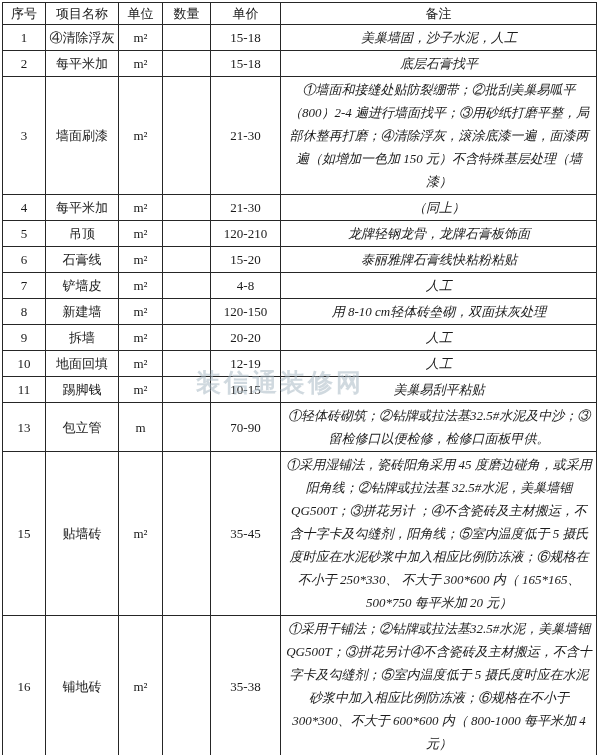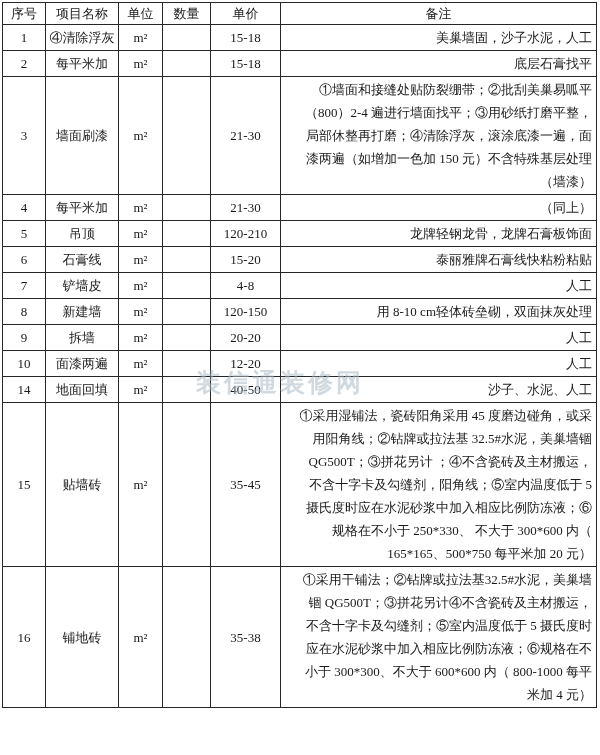--- a/index.html
+++ b/index.html
@@ -33,23 +33,24 @@
     text-align: center;
     vertical-align: middle;
     padding: 0;
     overflow: hidden;
     line-height: 21px;
   }
   .price-table th {
     height: 21px;
   }
   .price-table td.note {
-    text-align: right;
-    padding: 1px 4px 1px 17px;
+    text-align: center;
+    padding: 1px 4px 1px 5px;
     line-height: 23px;
+    font-style: italic;
   }
   .r23  { height: 22px; }
   .r46  { height: 45px; }
   .r98  { height: 97px; }
   .r157 { height: 156px; }
   .r140 { height: 139px; }
   .watermark {
     position: absolute;
     left: 196px;
     top: 366px;
@@ -152,33 +153,41 @@
     <tr class="r23">
       <td>9</td>
       <td>拆墙</td>
       <td>m²</td>
       <td></td>
       <td>20-20</td>
       <td class="note">人工</td>
     </tr>
     <tr class="r23">
       <td>10</td>
-      <td>面漆两遍</td>
-      <td>m²</td>
-      <td></td>
-      <td>12-20</td>
+      <td>地面回填</td>
+      <td>m²</td>
+      <td></td>
+      <td>12-19</td>
       <td class="note">人工</td>
     </tr>
     <tr class="r23">
-      <td>14</td>
-      <td>地面回填</td>
-      <td>m²</td>
-      <td></td>
-      <td>40-50</td>
-      <td class="note">沙子、水泥、人工</td>
+      <td>11</td>
+      <td>踢脚钱</td>
+      <td>m²</td>
+      <td></td>
+      <td>10-15</td>
+      <td class="note">美巢易刮平粘贴</td>
+    </tr>
+    <tr class="r46">
+      <td>13</td>
+      <td>包立管</td>
+      <td>m</td>
+      <td></td>
+      <td>70-90</td>
+      <td class="note">①轻体砖砌筑；②钻牌或拉法基32.5#水泥及中沙；③留检修口以便检修，检修口面板甲供。</td>
     </tr>
     <tr class="r157">
       <td>15</td>
       <td>贴墙砖</td>
       <td>m²</td>
       <td></td>
       <td>35-45</td>
       <td class="note">①采用湿铺法，瓷砖阳角采用 45 度磨边碰角，或采用阳角线；②钻牌或拉法基 32.5#水泥，美巢墙锢QG500T；③拼花另计 ；④不含瓷砖及主材搬运，不含十字卡及勾缝剂，阳角线；⑤室内温度低于 5 摄氏度时应在水泥砂浆中加入相应比例防冻液；⑥规格在不小于 250*330、 不大于 300*600 内（ 165*165、500*750 每平米加 20 元）</td>
     </tr>
     <tr class="r140">

